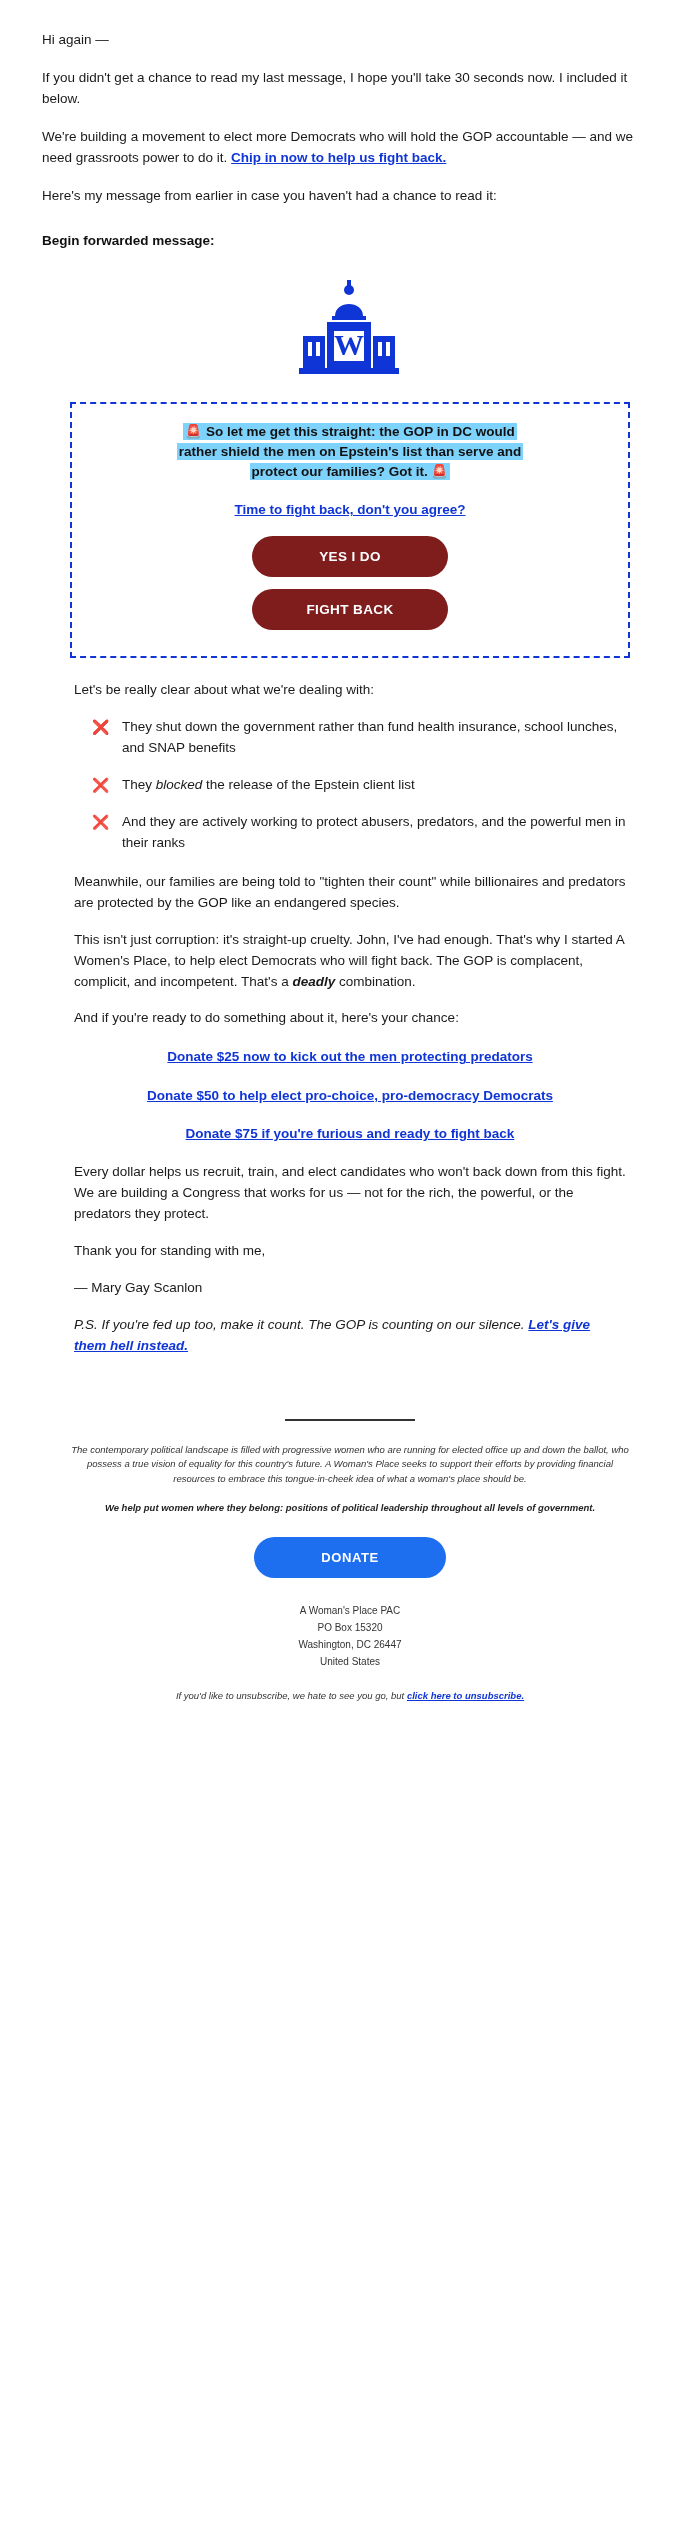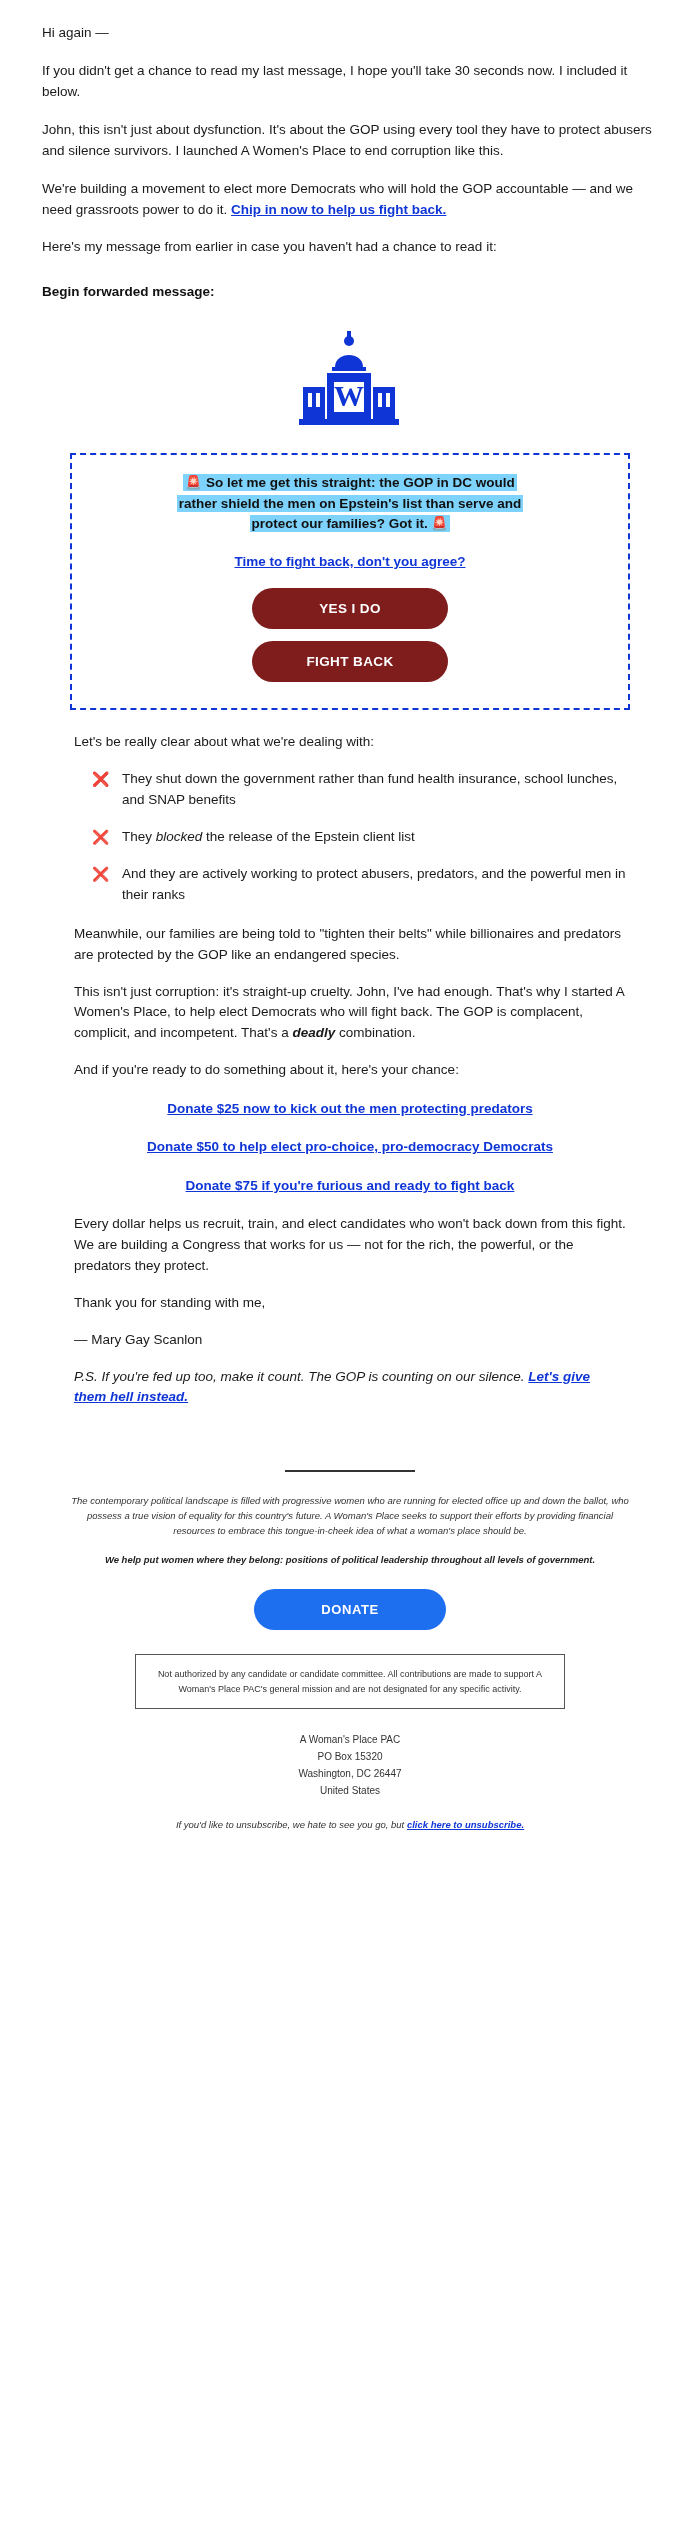--- a/index.html
+++ b/index.html
@@ -8,21 +8,21 @@
     background: #ffffff;
   }
   body {
     width: 700px;
     font-family: "Liberation Sans", sans-serif;
     color: #222222;
     -webkit-font-smoothing: antialiased;
   }
   .page {
     width: 700px;
-    margin: 1px auto;
+    margin: 8px auto;
     padding: 0;
     box-sizing: border-box;
   }
   .body-wrap {
     padding: 22px 42px 0 42px;
     box-sizing: border-box;
   }
   p.intro {
     font-size: 13.5px;
     line-height: 1.55;
@@ -229,21 +229,20 @@
   i, em { font-style: italic; }
 </style>
 </head>
 <body>
 
 <div class="page">
 
   <div class="body-wrap">
     <p class="intro">Hi again —</p>
     <p class="intro">If you didn't get a chance to read my last message, I hope you'll take 30 seconds now. I included it below.</p>
-    <p class="intro">John, this isn't just about dysfunction. It's about the GOP using every tool they have to protect abusers and silence survivors. I launched A Women's Place to end corruption like this.</p>
     <p class="intro"><span>We're building a movement to elect more Democrats who will hold the GOP accountable — and we need grassroots power to do it. </span><a class="inline-link" href="#">Chip in now to help us fight back.</a></p>
     <p class="intro">Here's my message from earlier in case you haven't had a chance to read it:</p>
     <div class="fwd-label">Begin forwarded message:</div>
   </div>
 
   <div class="inner">
 
     <div class="logo-area">
       <svg class="logo-svg" width="150" height="100" viewBox="0 0 150 100">
         <g fill="#1035d6">
@@ -287,21 +286,21 @@
     <div class="content">
       <p>Let's be really clear about what we're dealing with:</p>
 
       <ul class="xlist">
         <li><span class="xmark">❌</span></li>
         <li><span class="xmark">❌</span><span>They shut down the government rather than fund health insurance, school lunches, and SNAP benefits</span></li>
         <li><span class="xmark">❌</span><span>They <i>blocked</i> the release of the Epstein client list</span></li>
         <li><span class="xmark">❌</span><span>And they are actively working to protect abusers, predators, and the powerful men in their ranks</span></li>
       </ul>
 
-      <p>Meanwhile, our families are being told to "tighten their belts" while billionaires and predators are protected by the GOP like an endangered species.</p>
+      <p>Meanwhile, our families are being told to "tighten their count" while billionaires and predators are protected by the GOP like an endangered species.</p>
       <p>This isn't just corruption: it's straight-up cruelty. John, I've had enough. That's why I started A Women's Place, to help elect Democrats who will fight back. The GOP is complacent, complicit, and incompetent. That's a <b><i>deadly</i></b> combination.</p>
       <p>And if you're ready to do something about it, here's your chance:</p>
 
       <div class="donate-links">
         <a href="#">Donate $25 now to kick out the men protecting predators</a>
         <a href="#">Donate $50 to help elect pro-choice, pro-democracy Democrats</a>
         <a href="#">Donate $75 if you're furious and ready to fight back</a>
       </div>
 
       <p>Every dollar helps us recruit, train, and elect candidates who won't back down from this fight. We are building a Congress that works for us — not for the rich, the powerful, or the predators they protect.</p>
@@ -310,21 +309,20 @@
       <p class="ps"><span>P.S. If you're fed up too, make it count. The GOP is counting on our silence. </span><a href="#">Let's give them hell instead.</a></p>
     </div>
 
   </div>
 
   <div class="footer">
     <div class="hr"></div>
     <p class="disclaim">The contemporary political landscape is filled with progressive women who are running for elected office up and down the ballot, who possess a true vision of equality for this country's future. A Woman's Place seeks to support their efforts by providing financial resources to embrace this tongue-in-cheek idea of what a woman's place should be.</p>
     <p class="mission">We help put women where they belong: positions of political leadership throughout all levels of government.</p>
     <a class="donate-btn" href="#">DONATE</a>
-    <div class="notice">Not authorized by any candidate or candidate committee. All contributions are made to support A Woman's Place PAC's general mission and are not designated for any specific activity.</div>
     <div class="addr">
       <div>A Woman's Place PAC</div>
       <div>PO Box 15320</div>
       <div>Washington, DC 26447</div>
       <div>United States</div>
     </div>
     <div class="unsub"><span>If you'd like to unsubscribe, we hate to see you go, but </span><a href="#">click here to unsubscribe.</a></div>
   </div>
 
 </div>

